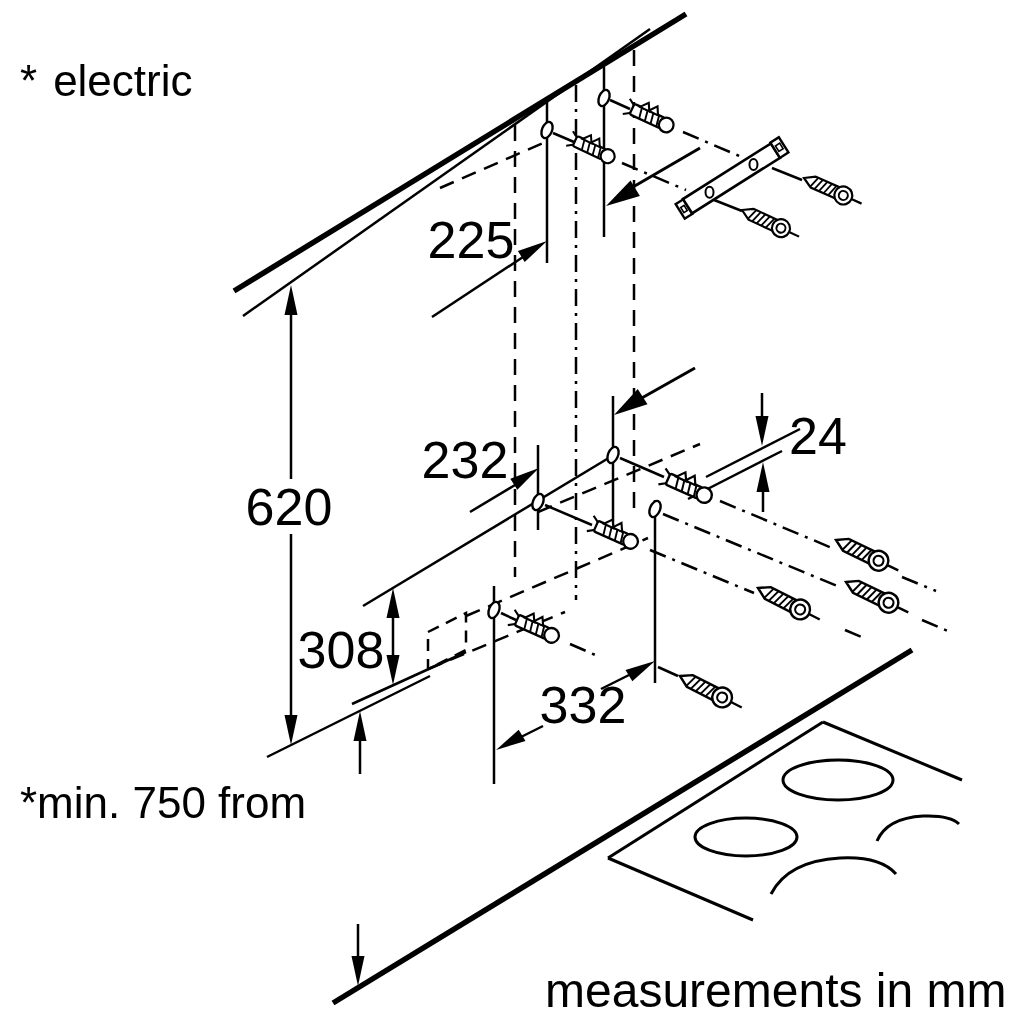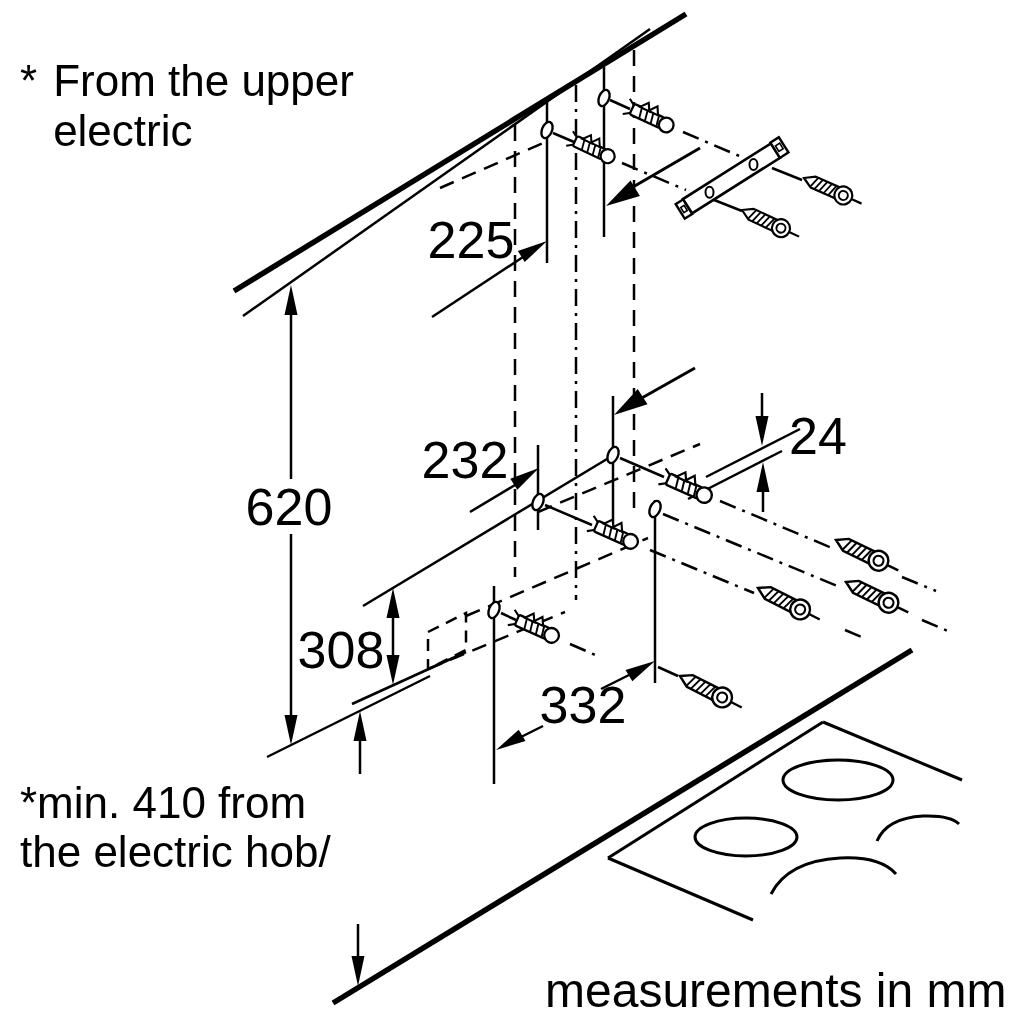--- a/index.html
+++ b/index.html
@@ -14,29 +14,27 @@
   svg text{font-family:"Liberation Sans",sans-serif;fill:#000;}
   .dim{font-size:52px;}
   .units{font-size:48px;}
 </style>
 </head>
 <body>
 
 <div class="note" id="note-pan">
   <span class="marker">*</span>
   <span>
-    <span style="display:block">From the upper</span>
     <span style="display:block">electric</span>
   </span>
 </div>
 
 <div class="note" id="note-hob">
   <span>
-    <span style="display:block">*min. 410 from</span>
-    <span style="display:block">the electric hob/</span>
+    <span style="display:block">*min. 750 from</span>
   </span>
 </div>
 
 <svg width="1024" height="1024" viewBox="0 0 1024 1024">
 
   <defs>
 
     <g id="anchor">
       <path d="M1,-3.5 L-6,-8 M1,3.5 L-6,8" fill="none" stroke="#000" stroke-width="2"></path>
       <rect x="0" y="-5.5" width="32" height="11" rx="2" fill="#fff" stroke="#000" stroke-width="2.2"></rect>

